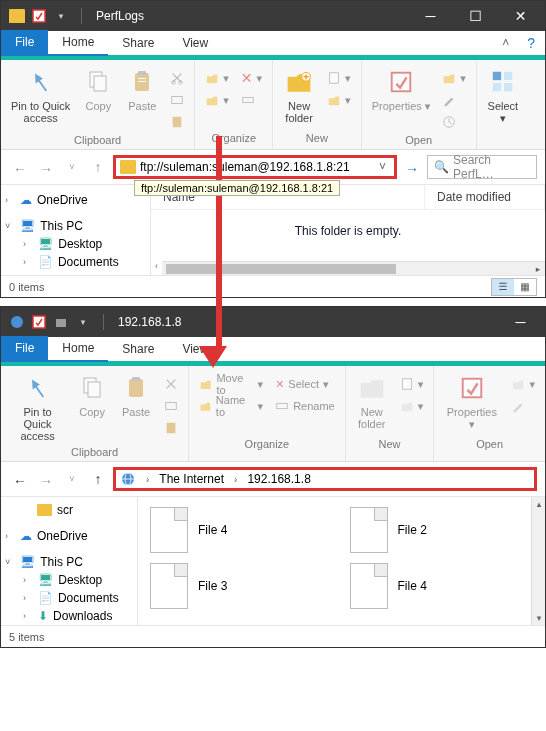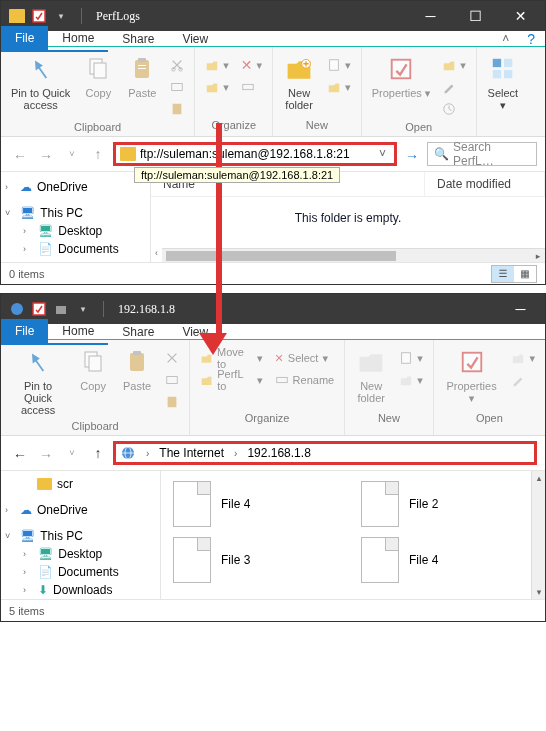--- a/index.html
+++ b/index.html
@@ -3,24 +3,24 @@
 <meta charset="utf-8">
 <style>
 * { margin: 0; padding: 0; box-sizing: border-box; font-family: "Segoe UI", sans-serif; }
 body { background: #fff; width: 546px; }
 .window { border: 1px solid #333; background: #fff; margin-bottom: 8px; }
 .titlebar { background: #3a3a3a; color: #fff; height: 30px; display: flex; align-items: center; padding: 0 2px; font-size: 12px; }
 .titlebar .qat { display: flex; gap: 2px; align-items: center; padding: 0 4px; }
 .titlebar .qat-icon { width: 20px; height: 20px; display: flex; align-items: center; justify-content: center; }
 .titlebar .sep { width: 1px; height: 16px; background: #666; margin: 0 6px; }
 .titlebar .folder-ico { width: 16px; height: 14px; background: #f0c040; border-radius: 1px 1px 0 0; }
-.titlebar .title-text { margin-left: 8px; flex: 1; font-size: 12px; font-family: Liberation Serif, serif; }
+.titlebar .title-text { margin-left: 8px; flex: 1; font-size: 12px; }
 .titlebar .win-btns { display: flex; }
 .titlebar .win-btn { width: 45px; height: 30px; display: flex; align-items: center; justify-content: center; font-size: 14px; color: #fff; }
-.tabs { display: flex; align-items: center; background: #fff; border-bottom: 1px solid #14b8a6; height: 16px; font-size: 12px; }
+.tabs { display: flex; align-items: center; background: #fff; border-bottom: 5px solid #14b8a6; height: 29px; font-size: 12px; }
 .tab-file { background: #1979ca; color: #fff; padding: 5px 14px; height: 26px; }
 .tab { padding: 5px 14px; color: #333; }
 .tab.active { border-bottom: 2px solid #1979ca; }
 .tabs .spacer { flex: 1; }
 .tabs .help { color: #1979ca; padding: 0 10px; font-size: 14px; }
 .tabs .chev { padding: 0 8px; color: #666; }
 .ribbon { display: flex; background: #f7f7f7; border-bottom: 1px solid #ddd; }
 .rgroup { display: flex; flex-direction: column; align-items: center; padding: 4px 6px 3px; border-right: 1px solid #e5e5e5; }
 .rgroup-inner { display: flex; align-items: flex-start; gap: 4px; min-height: 66px; }
 .rbtn-big { display: flex; flex-direction: column; align-items: center; justify-content: flex-start; padding: 2px 4px; font-size: 11px; color: #444; text-align: center; min-width: 40px; }
@@ -70,21 +70,21 @@
 
 .svg-pin { width: 28px; }
 .svg-copy { width: 24px; }
 .svg-paste { width: 24px; }
 .svg-newfolder { width: 28px; }
 .svg-props { width: 26px; }
 .svg-select { width: 26px; }
 .small-ico { width:14px; height:14px; }
 .crumb-chev { color:#666; padding: 0 6px; font-size:10px;}
 .content2 { display:flex; position:relative; }
-.navpane2 { width:160px; border-right:1px solid #e5e5e5; font-size:12px; padding-top:4px;}
+.navpane2 { width:137px; border-right:1px solid #e5e5e5; font-size:12px; padding-top:4px;}
 .filegrid { flex:1; padding:10px 12px; display:grid; grid-template-columns: repeat(2, 1fr); gap: 10px 30px; font-size:12px; align-content:start;}
 .file-item { display:flex; align-items:center; gap:10px; }
 .file-ico { width:38px; height:46px; border:1px solid #bbb; background:#fff; position:relative; }
 .file-ico::before { content:""; position:absolute; right:0; top:0; width:12px; height:12px; background:#eee; border-left:1px solid #bbb; border-bottom:1px solid #bbb; }
 .vscroll { width:14px; background:#f0f0f0; border-left:1px solid #ddd; position:relative;}
 .vscroll .ar{position:absolute;left:0;width:14px;height:14px;display:flex;align-items:center;justify-content:center;color:#666;font-size:9px;}
 .vscroll .ar.t{top:0}.vscroll .ar.b{bottom:0}
 </style>
 </head>
 <body>
@@ -438,21 +438,21 @@
     </div>
 
     <div class="rgroup">
       <div class="rgroup-inner disabled">
         <div class="rbtn-small-row">
           <div class="rbtn-small"><svg class="small-ico" viewBox="0 0 16 16">
                 <path d="M2 6h6l2-2h4v10H2z" fill="#f0c040"></path>
               </svg><span>Move to</span> ▾</div>
           <div class="rbtn-small"><svg class="small-ico" viewBox="0 0 16 16">
                 <path d="M2 6h6l2-2h4v10H2z" fill="#f0c040"></path>
-              </svg><span>PerfL to</span> ▾</div>
+              </svg><span>Name to</span> ▾</div>
         </div>
         <div class="rbtn-small-row">
           <div class="rbtn-small"><span style="color:#c33;">✕</span><span>Select</span> ▾</div>
           <div class="rbtn-small">
               <svg class="small-ico" viewBox="0 0 16 16">
                 <rect x="2" y="5" width="12" height="6" fill="none" stroke="#888"></rect>
               </svg>
               <span>Rename</span>
             </div>
         </div>

